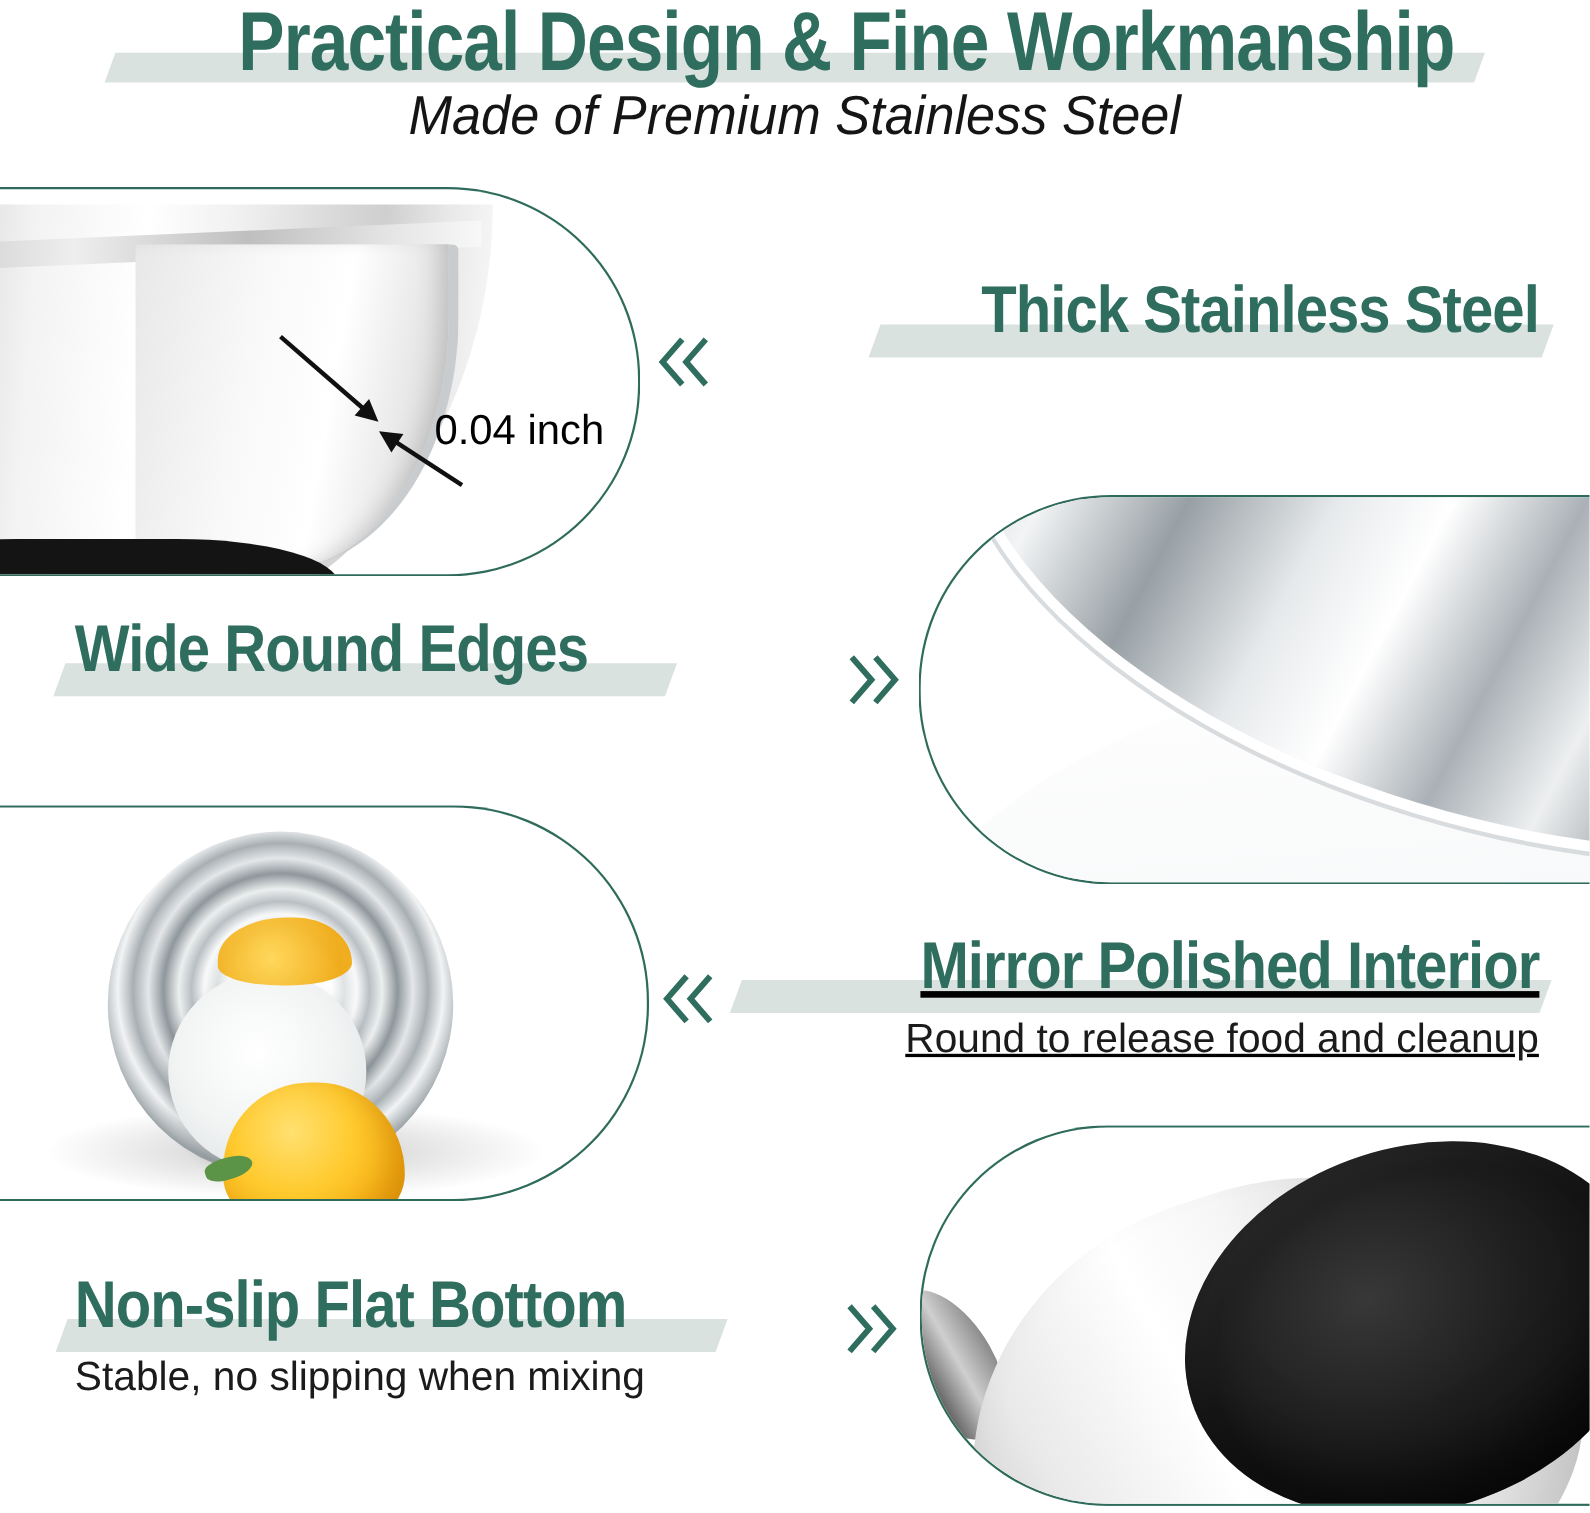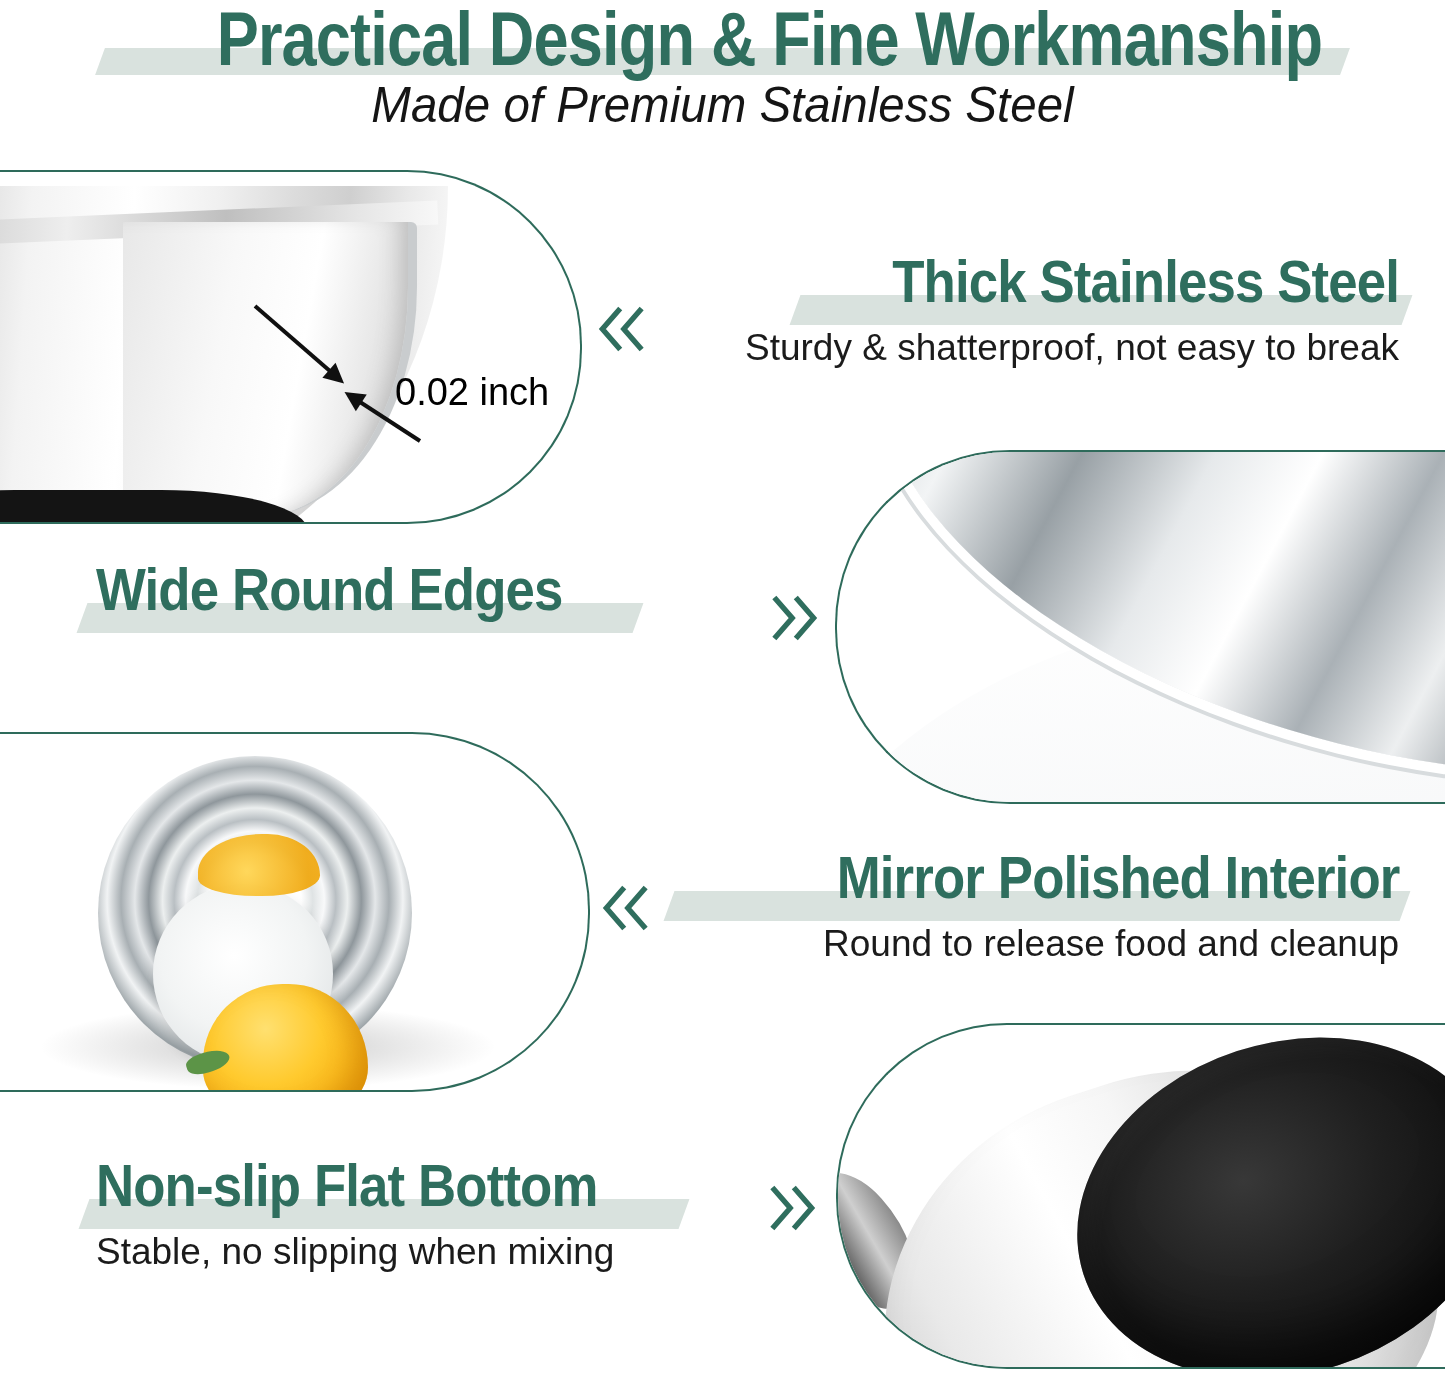--- a/index.html
+++ b/index.html
@@ -92,31 +92,31 @@
     border-radius:50% 50% 46% 54% / 60% 55% 42% 46%;
     background:linear-gradient(80deg,#c9c9c9 0%,#e9e9e9 18%,#ffffff 42%,#f6f6f6 58%,#e2e2e2 74%,#cccccc 92%);
     box-shadow:inset 0 -25px 40px rgba(0,0,0,.08);}
   .b4-base{left:235px;top:18px;width:430px;height:330px;transform:rotate(-18deg);border-radius:50%;
     background:radial-gradient(ellipse at 42% 38%,#383838 0%,#1f1f1f 40%,#0e0e0e 75%);
     box-shadow:inset 0 -35px 55px rgba(0,0,0,.55),inset 8px 10px 25px rgba(255,255,255,.05);}
 
   
   .feature{position:absolute;}
   .feature.right{right:46px;text-align:right;}
-  .feature.left{left:68px;text-align:left;margin-left:28px;}
+  .feature.left{left:68px;text-align:left;}
   .feature h2{margin:0;font-size:60px;line-height:60px;font-weight:bold;color:var(--accent);
     letter-spacing:-1px;white-space:nowrap;position:relative;z-index:1;transform:scaleX(.88);}
   .feature.right h2{transform-origin:right center;}
   .feature.left h2{transform-origin:left center;}
   .hl{position:absolute;height:30px;background:var(--highlight);transform:skewX(-20deg);z-index:0;}
   .feature .desc{position:relative;z-index:1;font-size:37px;line-height:40px;color:var(--text);
     margin-top:16px;white-space:nowrap;}
   .f1{top:252px;} .f1 .hl{top:43px;right:-8px;width:612px;}
   .f2{top:560px;} .f2 .hl{top:43px;left:-14px;width:556px;}
-  .f3{top:848px;} .f3 .hl{top:43px;right:-6px;width:736px;}
+  .f3{top:848px;text-decoration:underline;} .f3 .hl{top:43px;right:-6px;width:736px;}
   .f4{top:1156px;} .f4 .hl{top:43px;left:-12px;width:600px;}
 
   
   .chev{position:absolute;width:50px;height:48px;color:var(--accent);}
   .chev path{stroke:currentColor;stroke-width:6;fill:none;}
   .chev-f1{left:597px;top:305px;}
   .chev-f2{left:769px;top:594px;}
   .chev-f3{left:601px;top:884px;}
   .chev-f4{left:767px;top:1184px;}
 </style>
@@ -129,21 +129,21 @@
 </div>
 <div class="subtitle">Made of Premium Stainless Steel</div>
 
 <div class="card card1">
   <div class="c1-bowl"></div>
   <div class="c1-rimband"></div>
   <div class="c1-cut"></div>
   <div class="c1-base"></div>
   <div class="arrow arr1"></div>
   <div class="arrow arr2"></div>
-  <div class="c1-label">0.02 inch</div>
+  <div class="c1-label">0.04 inch</div>
 </div>
 
 <div class="card card2">
   <div class="c2-wall"></div>
   <div class="c2-int"></div>
 </div>
 
 <div class="card card3">
   <div class="c3-shadow"></div>
   <div class="c3-bowl"></div>
@@ -155,21 +155,20 @@
 
 <div class="card card4">
   <div class="b4-sliver"></div>
   <div class="b4-bowl"></div>
   <div class="b4-base"></div>
 </div>
 
 <div class="feature right f1">
   <div class="hl"></div>
   <h2>Thick Stainless Steel</h2>
-  <div class="desc">Sturdy &amp; shatterproof, not easy to break</div>
 </div>
 <svg class="chev chev-f1" viewBox="0 0 56 52" aria-hidden="true">
   <path d="M26 3 L6 26 L26 49"></path>
     <path d="M50 3 L30 26 L50 49"></path>
 </svg>
 
 <div class="feature left f2">
   <div class="hl"></div>
   <h2>Wide Round Edges</h2>
 </div>

